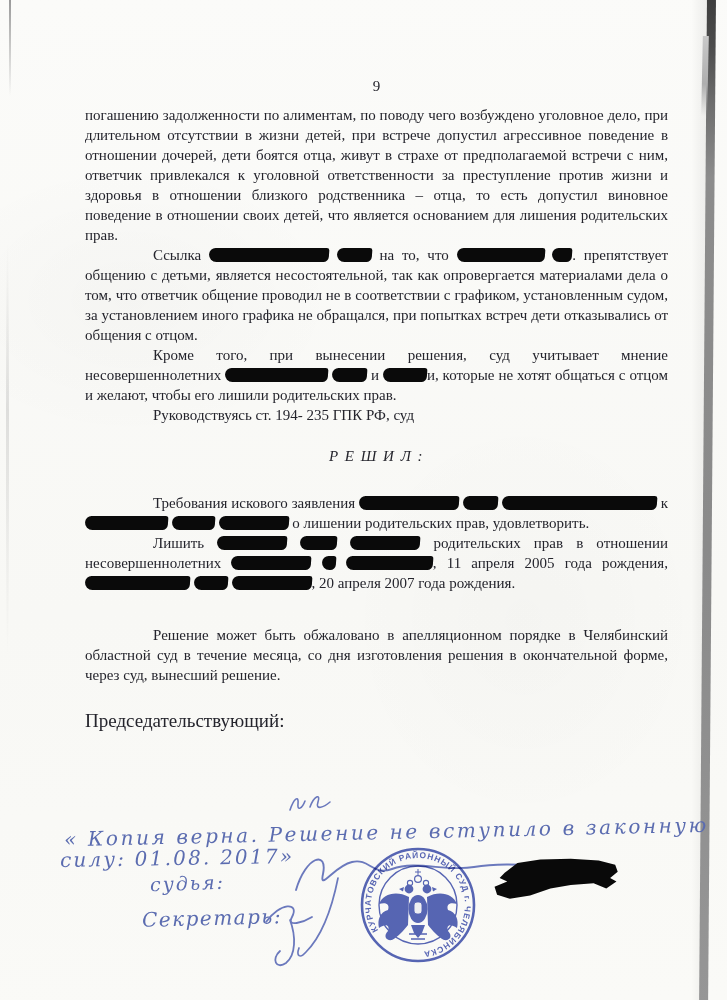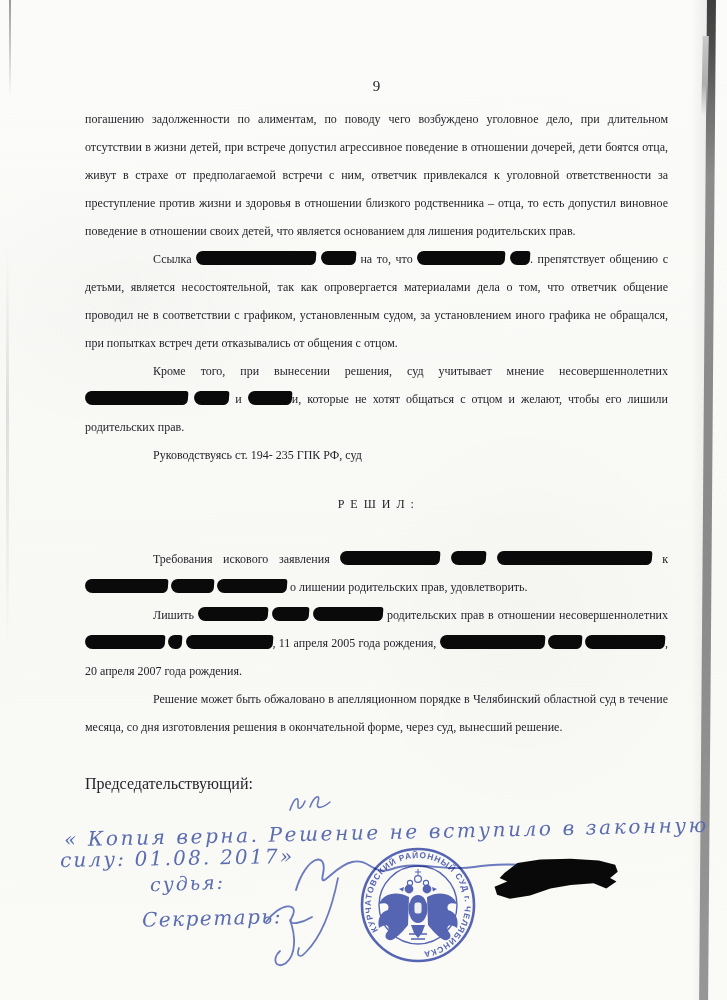--- a/index.html
+++ b/index.html
@@ -21,25 +21,25 @@
   .edge-right-wedge{position:absolute;right:19px;top:36px;width:6px;height:80px;
     background:linear-gradient(180deg,#c9c9c9,#aeaeae 60%,rgba(170,170,170,0));
     transform:rotate(1.2deg);}
   .edge-left-line{position:absolute;left:9px;top:0;width:2px;height:96px;
     background:linear-gradient(#9a9a9a,rgba(160,160,160,0));}
   .edge-left-curve{position:absolute;left:6px;top:240px;width:3px;height:420px;
     background:linear-gradient(rgba(150,150,150,0),rgba(150,150,150,0.28) 40%,rgba(150,150,150,0));border-radius:50%;}
   
   .content{position:absolute;left:85px;top:78px;width:583px;filter:blur(0.2px);}
   .page-num{text-align:center;font-size:15px;line-height:16px;margin:0 0 11px 0;}
-  .content p{margin:0;font-size:12px;line-height:28px;text-align:justify;}
+  .content p{margin:0;font-size:15px;line-height:20px;text-align:justify;}
   .content p.indent{text-indent:68px;}
-  .content p.gap-top{margin-top:0;}
-  .content p.heading{text-align:center;text-indent:0;letter-spacing:1.5px;margin:21px 0 27px 0;}
-  .presiding{margin-top:33px;font-size:16px;line-height:19.4px;position:relative;}
+  .content p.gap-top{margin-top:32px;}
+  .content p.heading{text-align:center;text-indent:0;letter-spacing:1.5px;margin:21px 0 27px 0;font-style:italic;}
+  .presiding{margin-top:26px;font-size:19px;line-height:19.4px;position:relative;}
   .redact{display:inline-block;height:14px;background:#0a0a0a;border-radius:7px 3px 6px 9px;
     vertical-align:-2px;transform:skewX(-4deg);}
   
   .hand{position:absolute;font-family:"DejaVu Serif",serif;font-style:italic;
     color:#5b6cb0;white-space:nowrap;}
   .hw1{left:64px;top:820px;font-size:20px;letter-spacing:2.6px;transform:rotate(-1.3deg);}
   .hw2{left:60px;top:846px;font-size:20px;letter-spacing:2.2px;transform:rotate(-1deg);}
   .hw-judge{left:150px;top:872px;font-size:19px;letter-spacing:2px;transform:rotate(-2deg);}
   .hw-secr{left:142px;top:906px;font-size:20px;letter-spacing:1.5px;transform:rotate(-1.5deg);}
   .sig-layer{position:absolute;left:250px;top:770px;pointer-events:none;}

